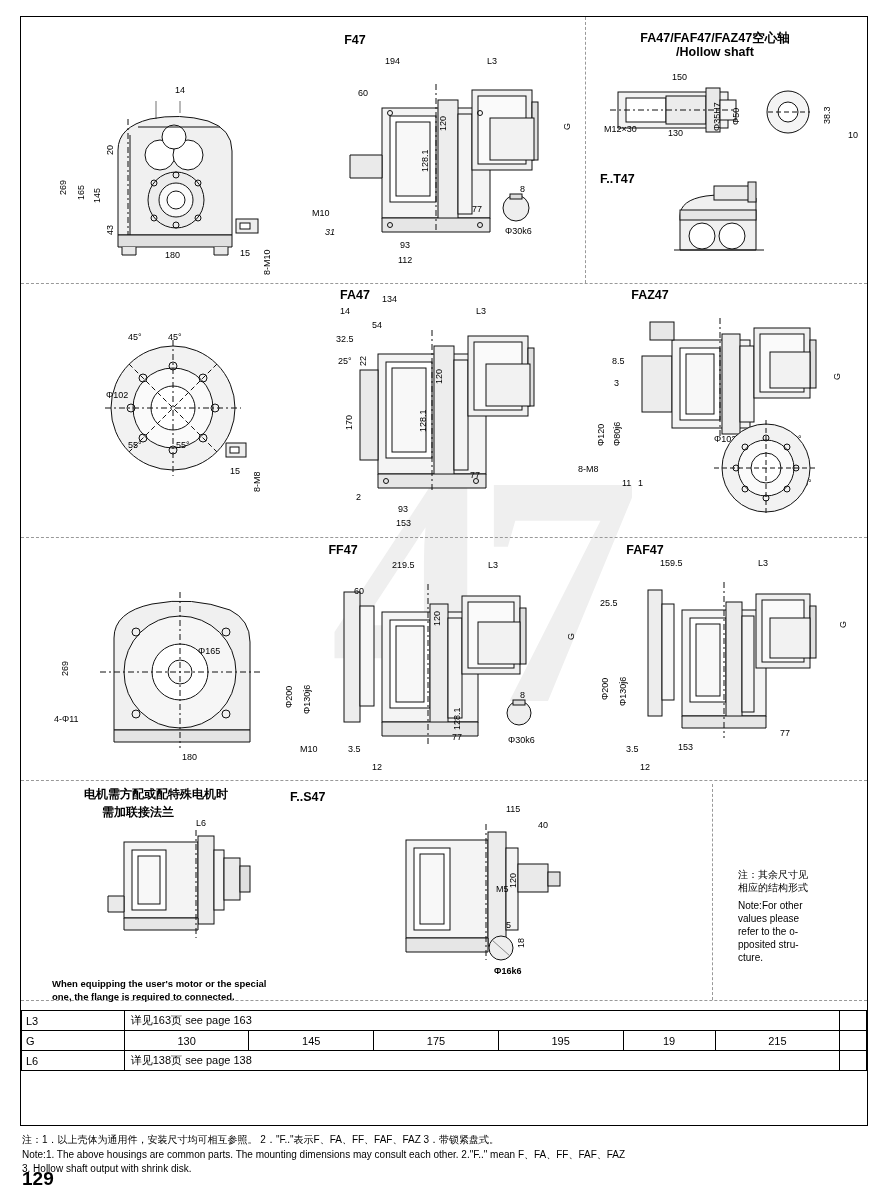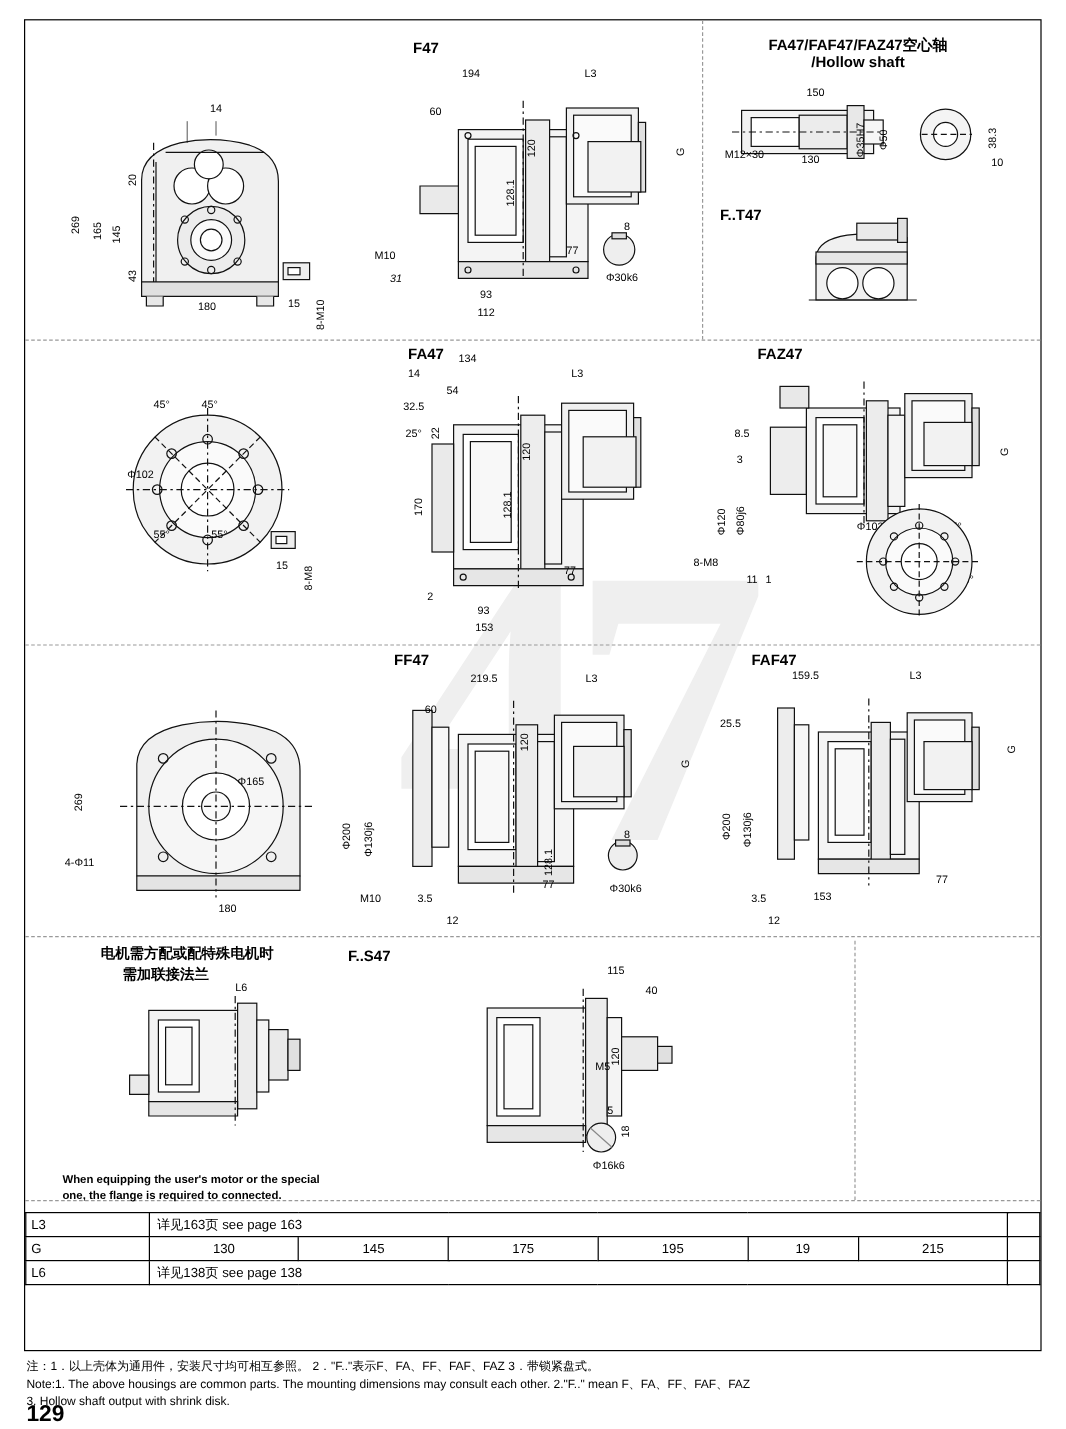--- a/index.html
+++ b/index.html
@@ -148,21 +148,21 @@
         <circle cx="188" cy="42" r="10" fill="#fff"></circle>
         <path d="M168 42 L210 42" stroke-dasharray="5 3"></path>
       </g>
     </svg>
   </div>
   <div class="sec dim" style="left:672px;top:72px;">150</div>
   <div class="sec dim" style="left:668px;top:128px;">130</div>
   <div class="sec dimv" style="left:712px;top:95px;height:36px;">Φ35H7</div>
   <div class="sec dimv" style="left:731px;top:95px;height:30px;">Φ50</div>
   <div class="sec dimv" style="left:822px;top:96px;height:28px;">38.3</div>
-  <div class="sec dim" style="left:826px;top:130px;">10</div>
+  <div class="sec dim" style="left:848px;top:130px;">10</div>
   <div class="sec dim" style="left:604px;top:124px;">M12×30</div>
 
   <div class="sec" style="left:660px;top:180px;width:180px;height:80px;">
     <svg width="180" height="80" viewBox="0 0 180 80">
       <g stroke="#111" fill="none" stroke-width="1">
         <path d="M20 70 L20 36 Q20 20 46 16 Q74 12 96 18 L96 70 Z" fill="#f0f0f0"></path>
         <rect x="54" y="6" width="38" height="14" fill="#eaeaea"></rect>
         <rect x="88" y="2" width="8" height="20" fill="#e0e0e0"></rect>
         <rect x="20" y="30" width="76" height="10" fill="#e6e6e6"></rect>
         <circle cx="42" cy="56" r="13" fill="#fff"></circle>
@@ -434,35 +434,45 @@
         <path d="M106 4 L106 140" stroke-dasharray="6 3 2 3"></path>
       </g>
     </svg>
   </div>
   <div class="sec dim" style="left:506px;top:804px;">115</div>
   <div class="sec dim" style="left:538px;top:820px;">40</div>
   <div class="sec dimv" style="left:508px;top:862px;height:26px;">120</div>
   <div class="sec dim" style="left:496px;top:884px;">M5</div>
   <div class="sec dim" style="left:506px;top:920px;">5</div>
   <div class="sec dimv" style="left:516px;top:930px;height:18px;">18</div>
-  <div class="sec dim" style="left:494px;top:966px;">Φ16k6</div>
+  <div class="sec dim" style="left:494px;top:966px;font-weight:bold;">Φ16k6</div>
   <div class="sec" style="left:486px;top:932px;width:30px;height:32px;">
     <svg width="30" height="32">
         <g stroke="#111" fill="#eee">
           <circle cx="15" cy="16" r="12"></circle>
           <path d="M6 8 L24 24" stroke="#888"></path>
         </g>
       </svg>
   </div>
 
   <div class="sec capt" style="left:52px;top:978px;width:260px;">
     <span>When equipping the user's motor or the special</span><br>
     <span>one, the flange is required to connected.</span>
   </div>
 
+  <div class="noteblk" style="left:738px;top:868px;width:110px;">
+    <div>注：其余尺寸见</div>
+    <div>相应的结构形式</div>
+    <div style="height:5px"></div>
+    <div>Note:For other</div>
+    <div>values please</div>
+    <div>refer to the o-</div>
+    <div>pposited stru-</div>
+    <div>cture.</div>
+  </div>
 
   <table class="spec">
     <tbody>
       <tr>
         <td style="text-align:left;padding-left:4px;">L3</td>
         <td colspan="9" style="text-align:left;padding-left:6px;">详见163页    see page 163</td>
         <td></td>
       </tr>
       <tr>
         <td style="text-align:left;padding-left:4px;">G</td>

